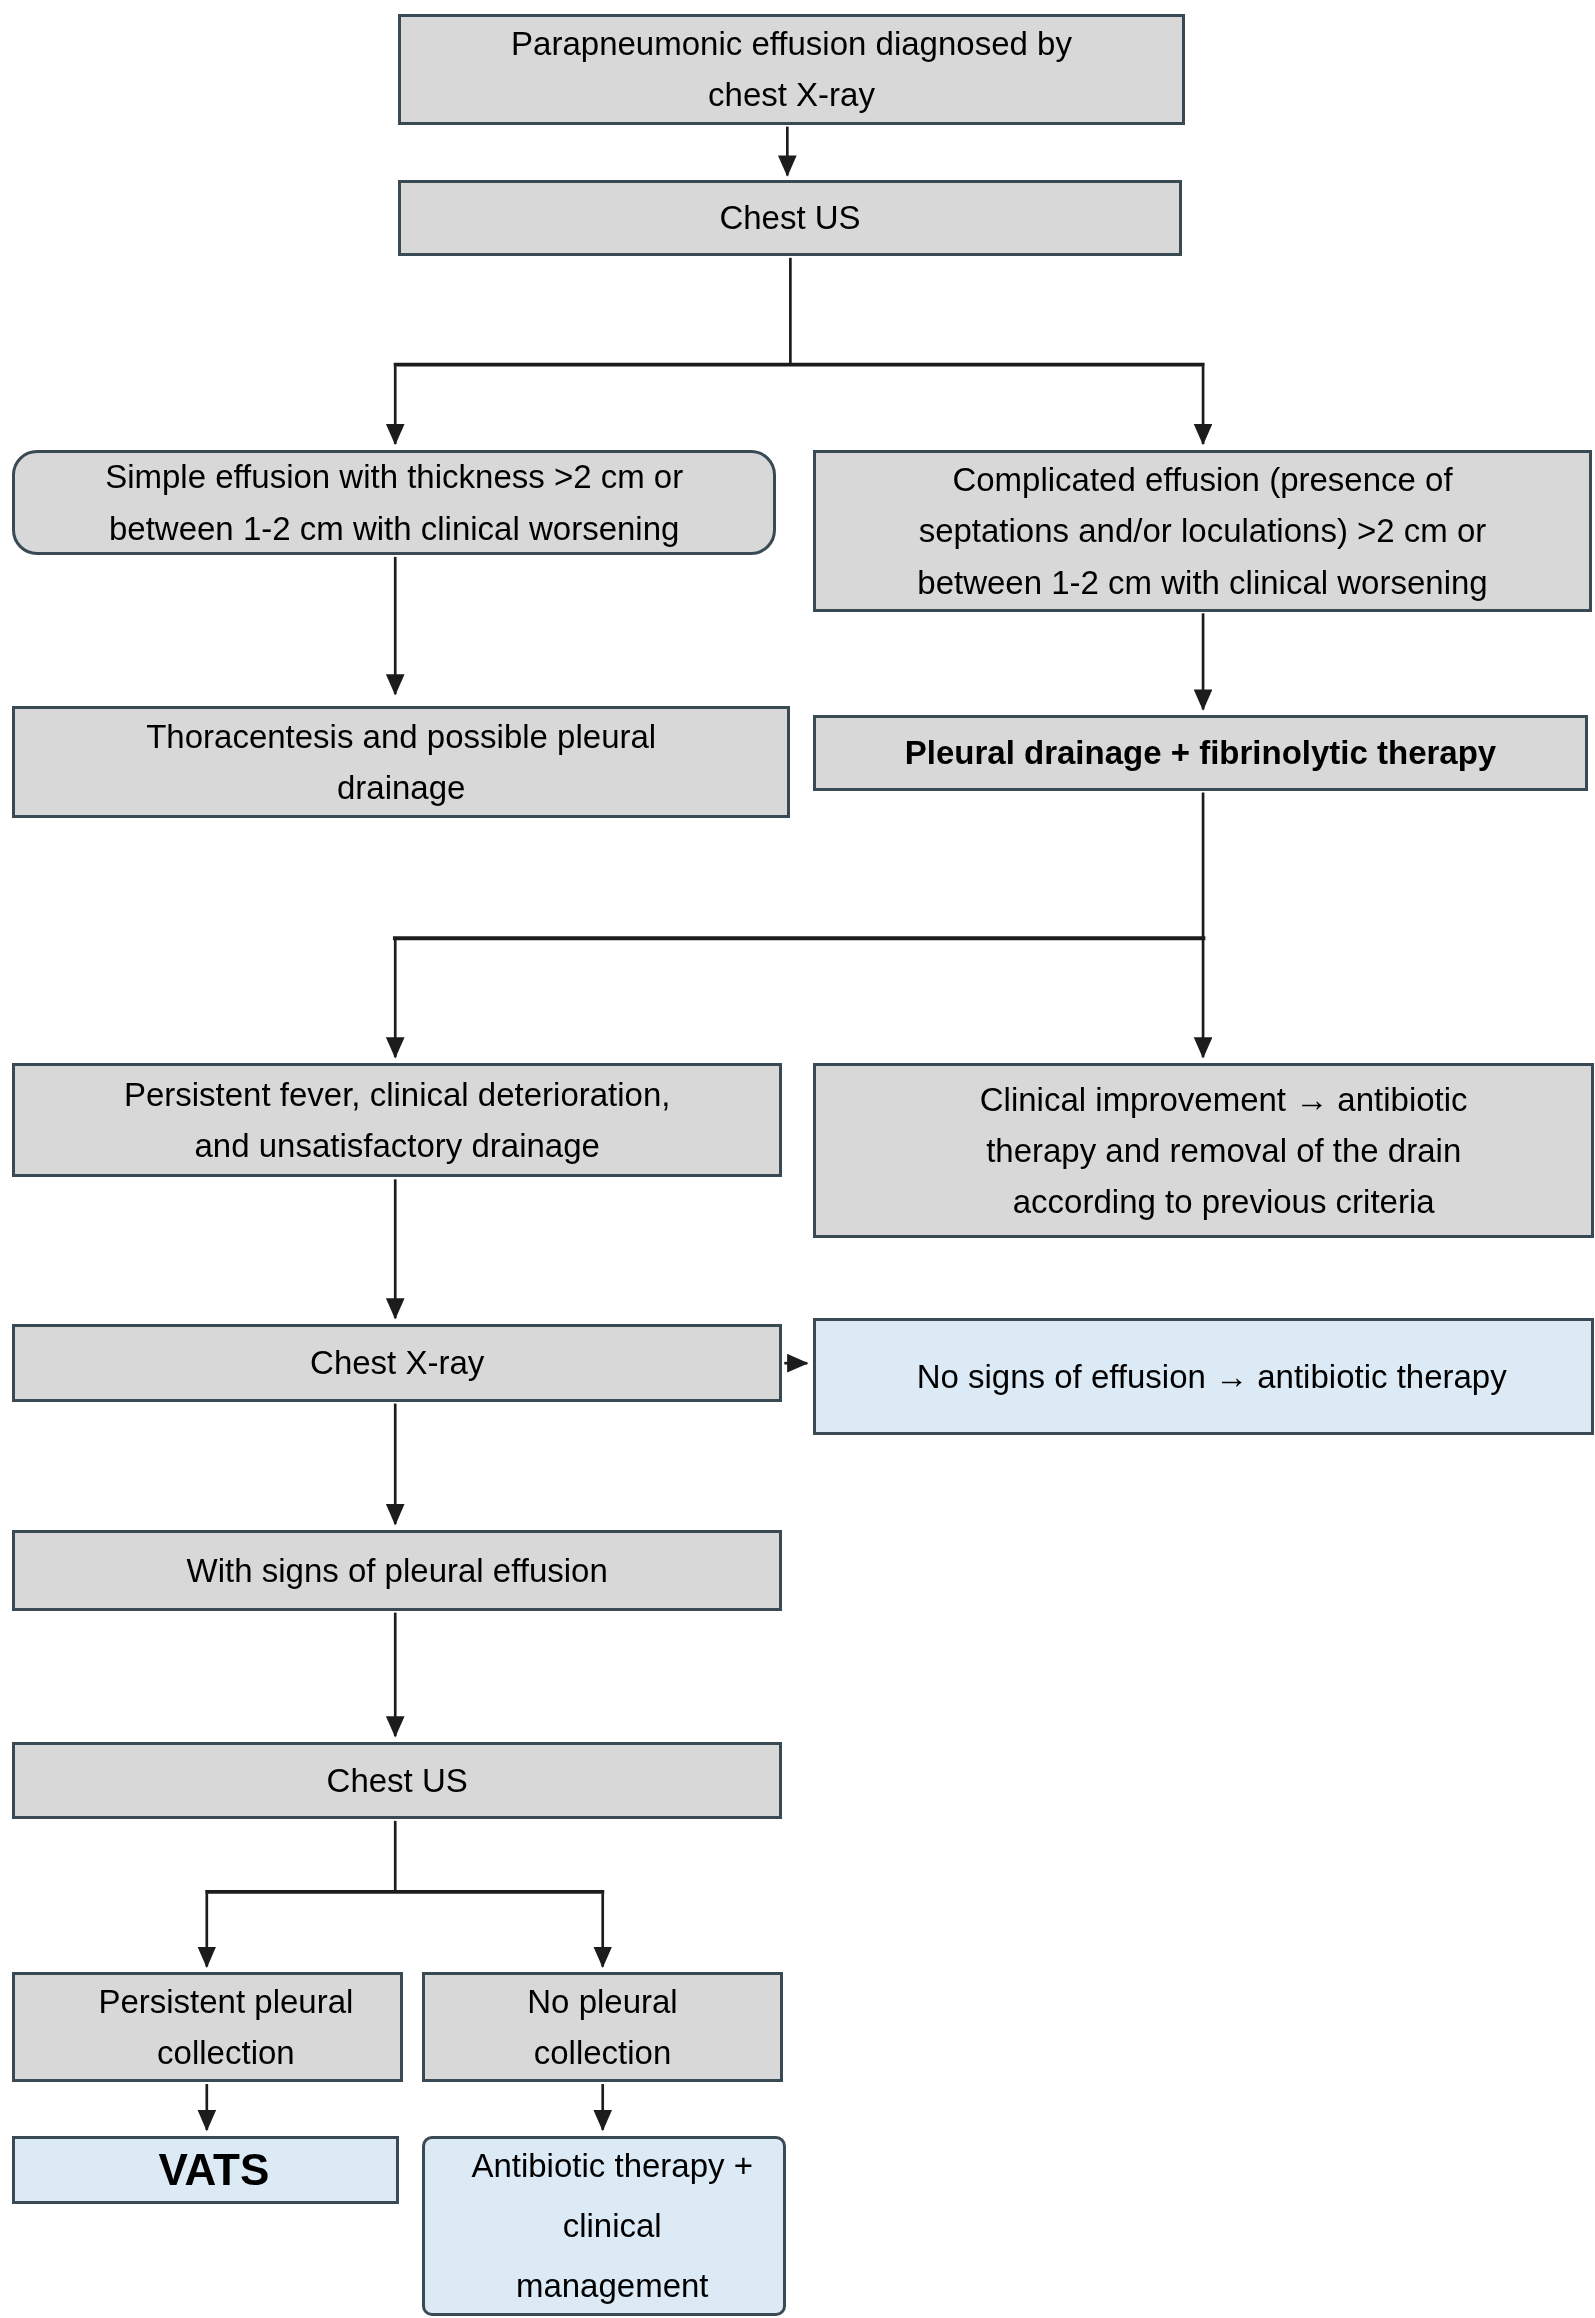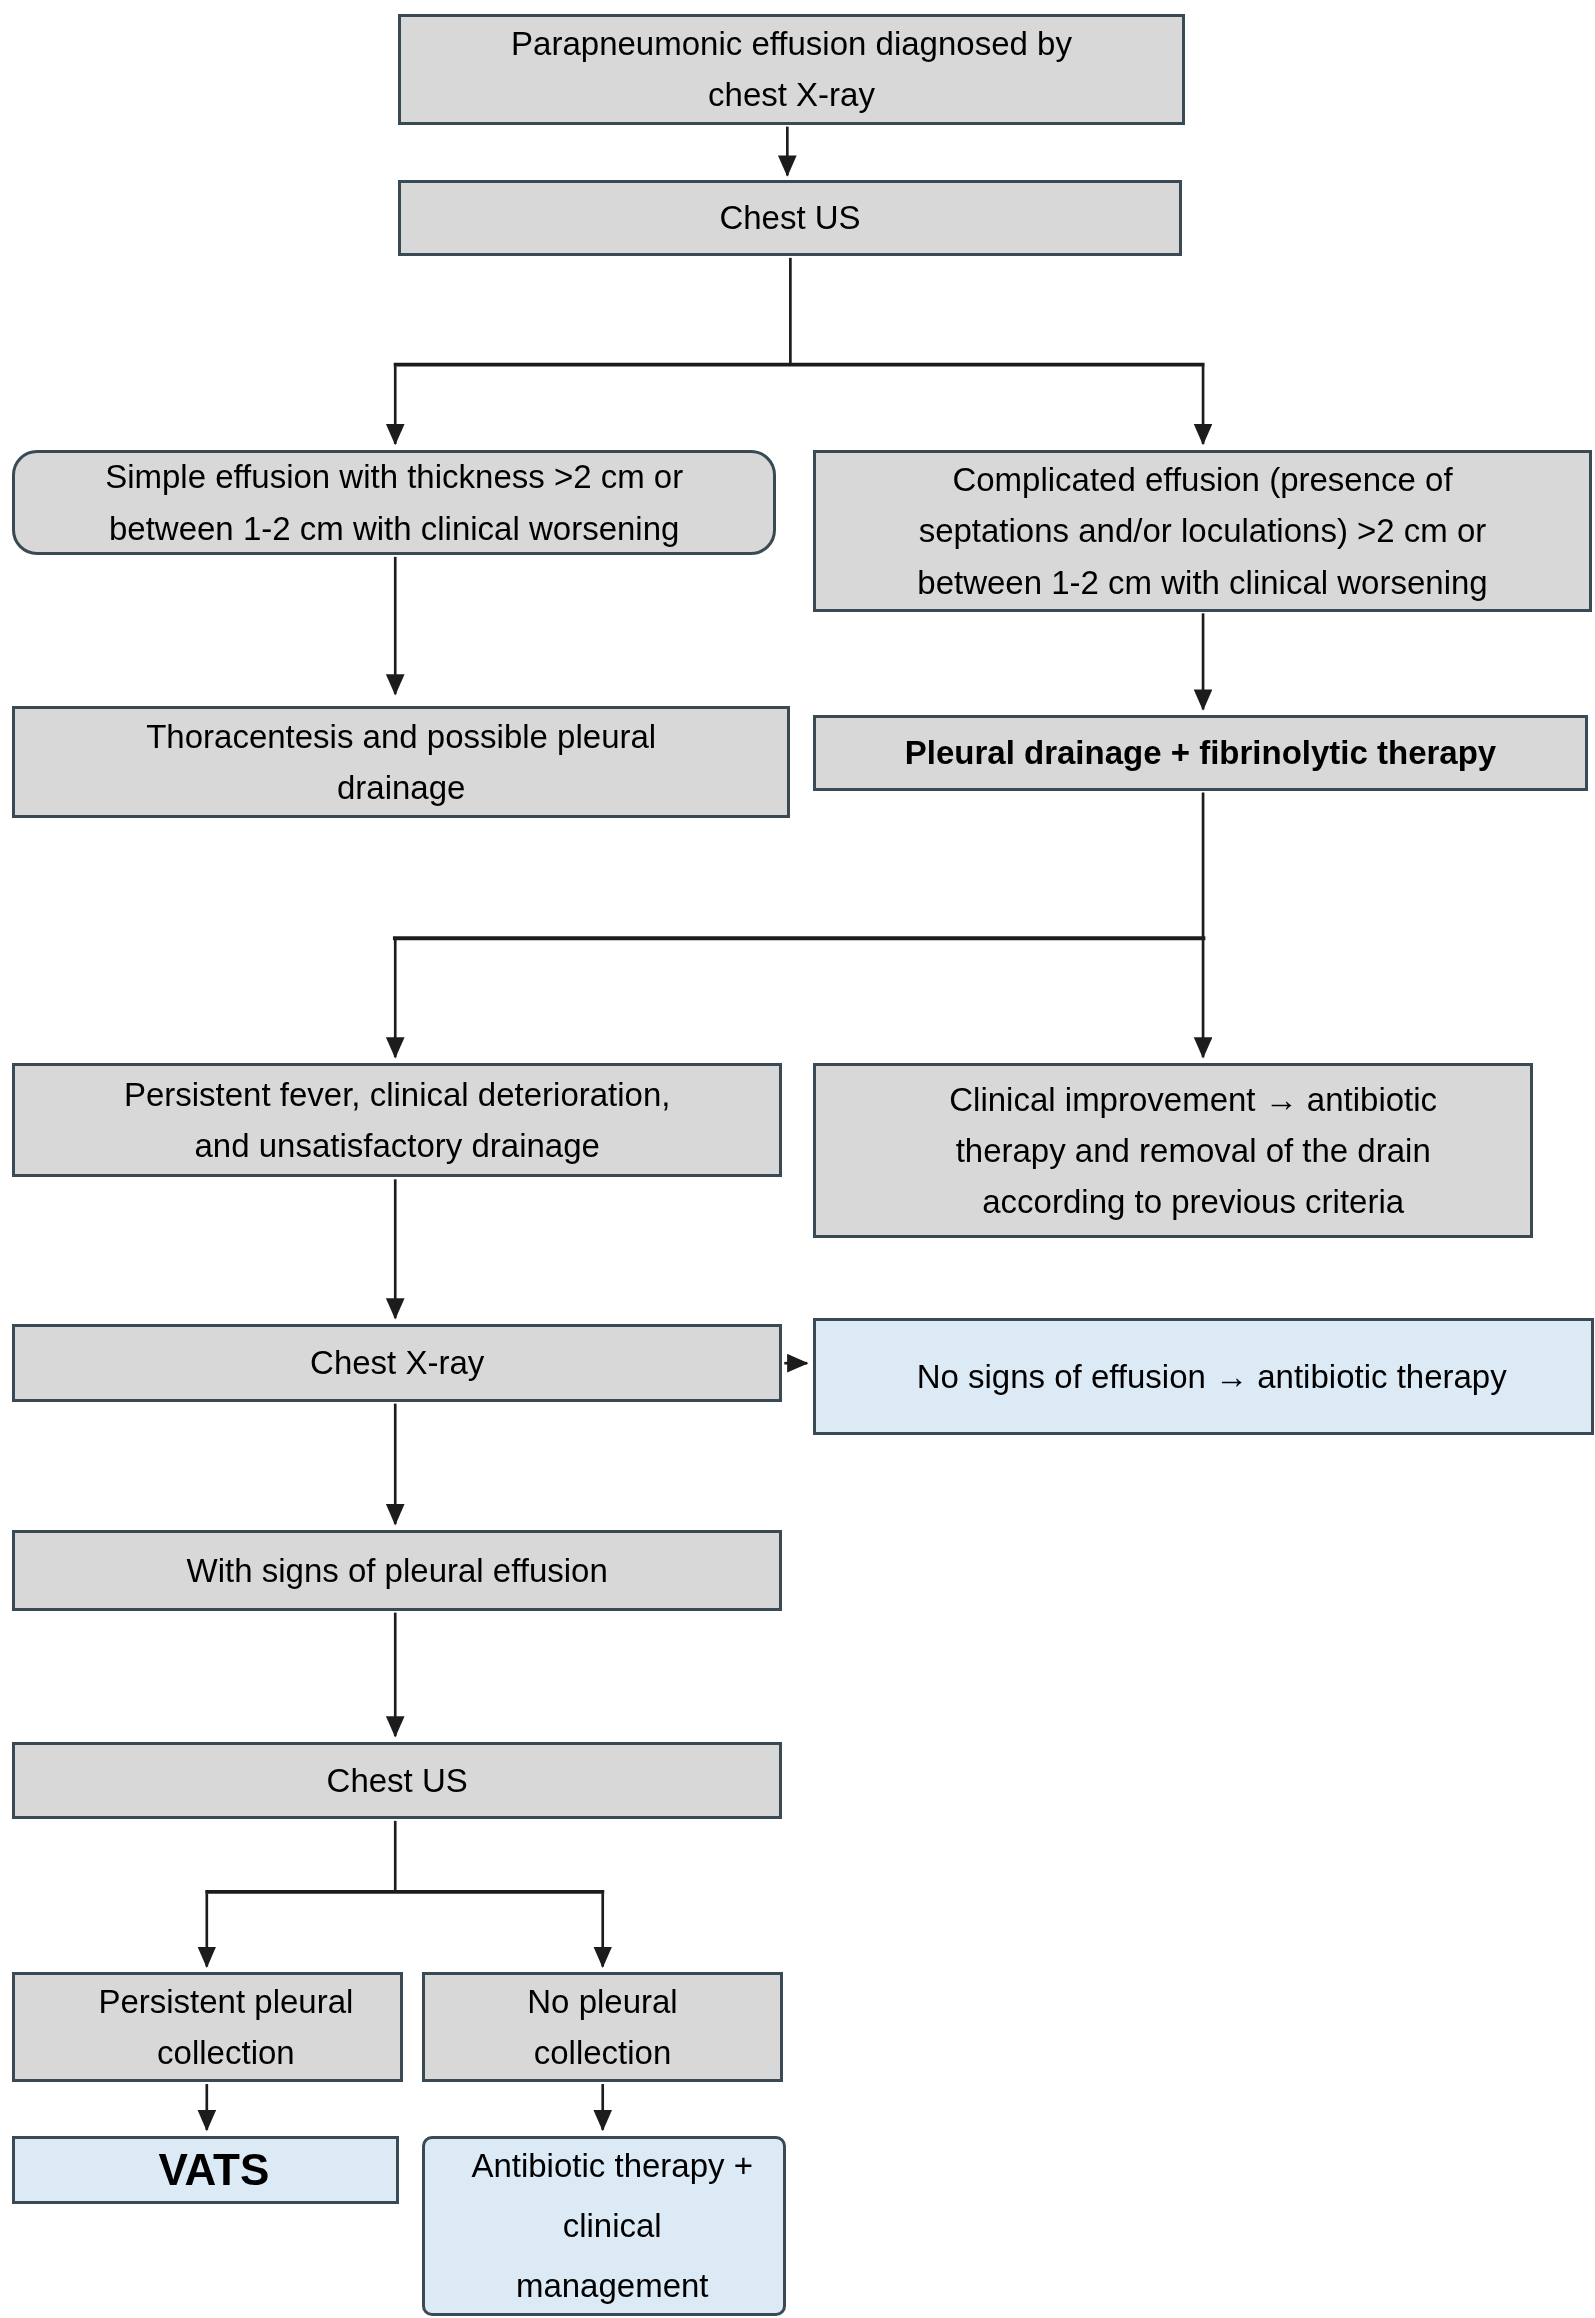--- a/index.html
+++ b/index.html
@@ -56,21 +56,21 @@
   .node.tall-lines { line-height: 1.82; }
 
   
   .n-start                 { left: 398px;  top: 13.7px;   width: 787px; height: 111px; }
   .n-chest-us-1            { left: 398px;  top: 180px;  width: 784px; height: 76px; }
   .n-simple                { left: 12.2px;   top: 450px;  width: 764px; height: 105px; border-radius: 25px; }
   .n-complicated           { left: 813px; top: 450px;  width: 779px; height: 162px; }
   .n-thoracentesis         { left: 12.2px;   top: 700px;  width: 778px; height: 112px; margin-top: 6px; }
   .n-pleural-drainage      { left: 813px; top: 715px;  width: 775px; height: 76px;  }
   .n-persistent-fever      { left: 12.2px;   top: 1063px; width: 770px; height: 114px; }
-  .n-clinical-improvement  { left: 813px; top: 1063px; width: 720px; height: 175px; padding-left: 48px; }
+  .n-clinical-improvement  { left: 813px; top: 1063px; width: 781px; height: 175px; padding-left: 48px; }
   .n-chest-xray            { left: 12.2px;   top: 1324px; width: 770px; height: 78px; }
   .n-no-signs              { left: 813px; top: 1318px; width: 781px; height: 117px; }
   .n-with-signs            { left: 12.2px;   top: 1530px; width: 770px; height: 81px; }
   .n-chest-us-2            { left: 12.2px;   top: 1742px; width: 770px; height: 77px; }
   .n-persistent-collection { left: 12.2px;   top: 1972px; width: 391px;  height: 110px; padding-left: 44px; }
   .n-no-collection         { left: 422px;  top: 1972px; width: 361px;  height: 110px; }
   .n-vats                  { left: 12.2px;   top: 2136px; width: 387px;  height: 68px; font-size: 44px; }
   .n-antibiotic-mgmt       { left: 422px;  top: 2136px; width: 364px;  height: 180px; border-radius: 10px; }
 </style>
 </head>

